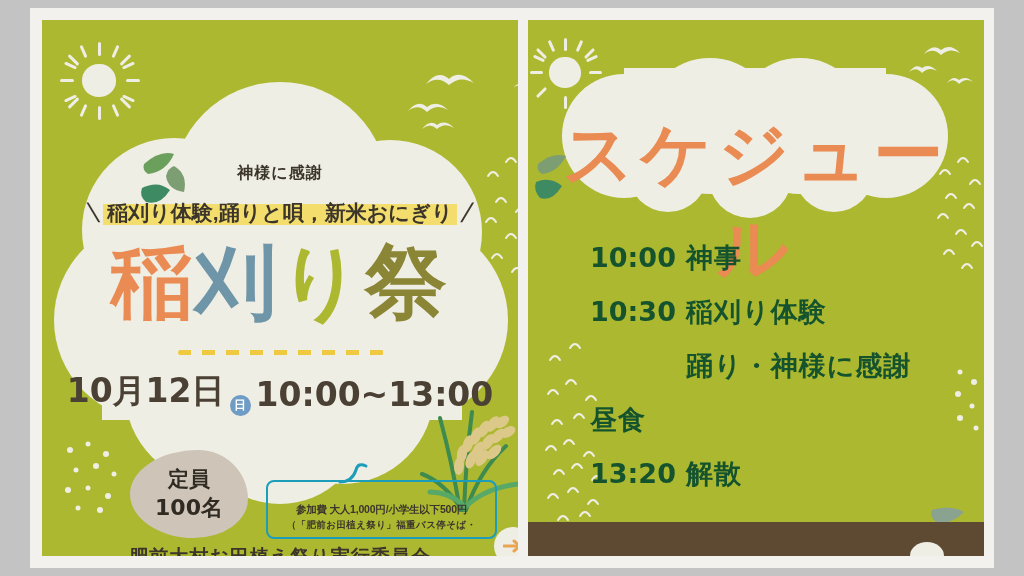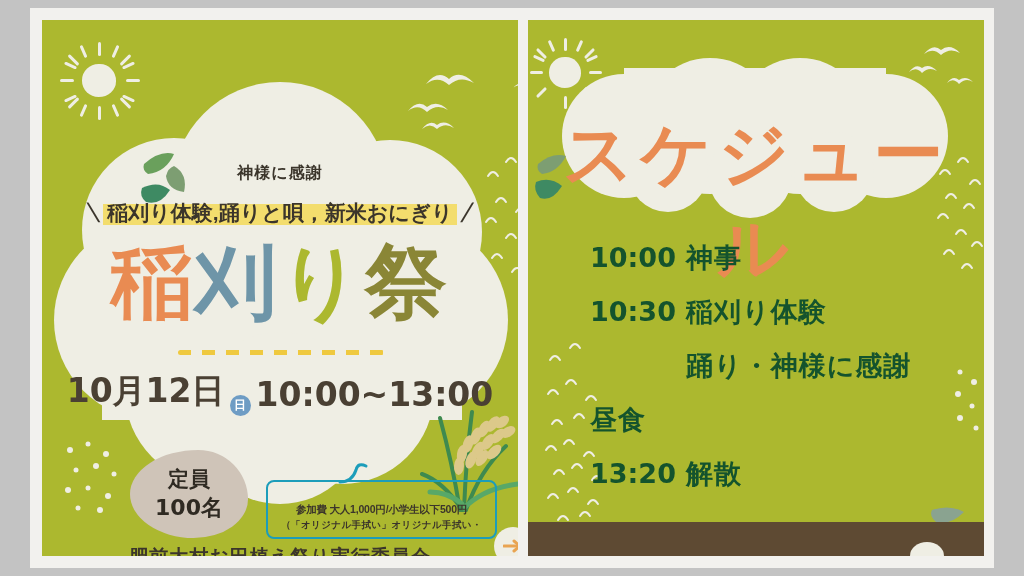--- a/index.html
+++ b/index.html
@@ -330,21 +330,21 @@
     </div>
 
     <div class="feehook">
       <svg width="34" height="24" viewBox="0 0 34 24">
         <path d="M2 22 Q14 22 18 10 Q20 2 28 6" stroke="#1c9dba" stroke-width="3" fill="none" stroke-linecap="round"></path>
       </svg>
     </div>
 
     <div class="feebox">
       <div class="l1">参加費 大人1,000円/小学生以下500円</div>
-      <div class="l2">（「オリジナル手拭い」オリジナル手拭い・</div>
+      <div class="l2">（「肥前お田植え祭り」福重バス停そば・</div>
     </div>
 
     <div class="org">肥前大村お田植え祭り実行委員会</div>
 
     <div class="nextbtn">
       <svg width="20" height="16" viewBox="0 0 20 16">
         <path d="M1 8 H15" stroke="#e9a452" stroke-width="3" stroke-linecap="round" fill="none"></path>
         <path d="M11 3 L17 8 L11 13" stroke="#e9a452" stroke-width="3" stroke-linejoin="round" stroke-linecap="round" fill="none"></path>
       </svg>
     </div>

